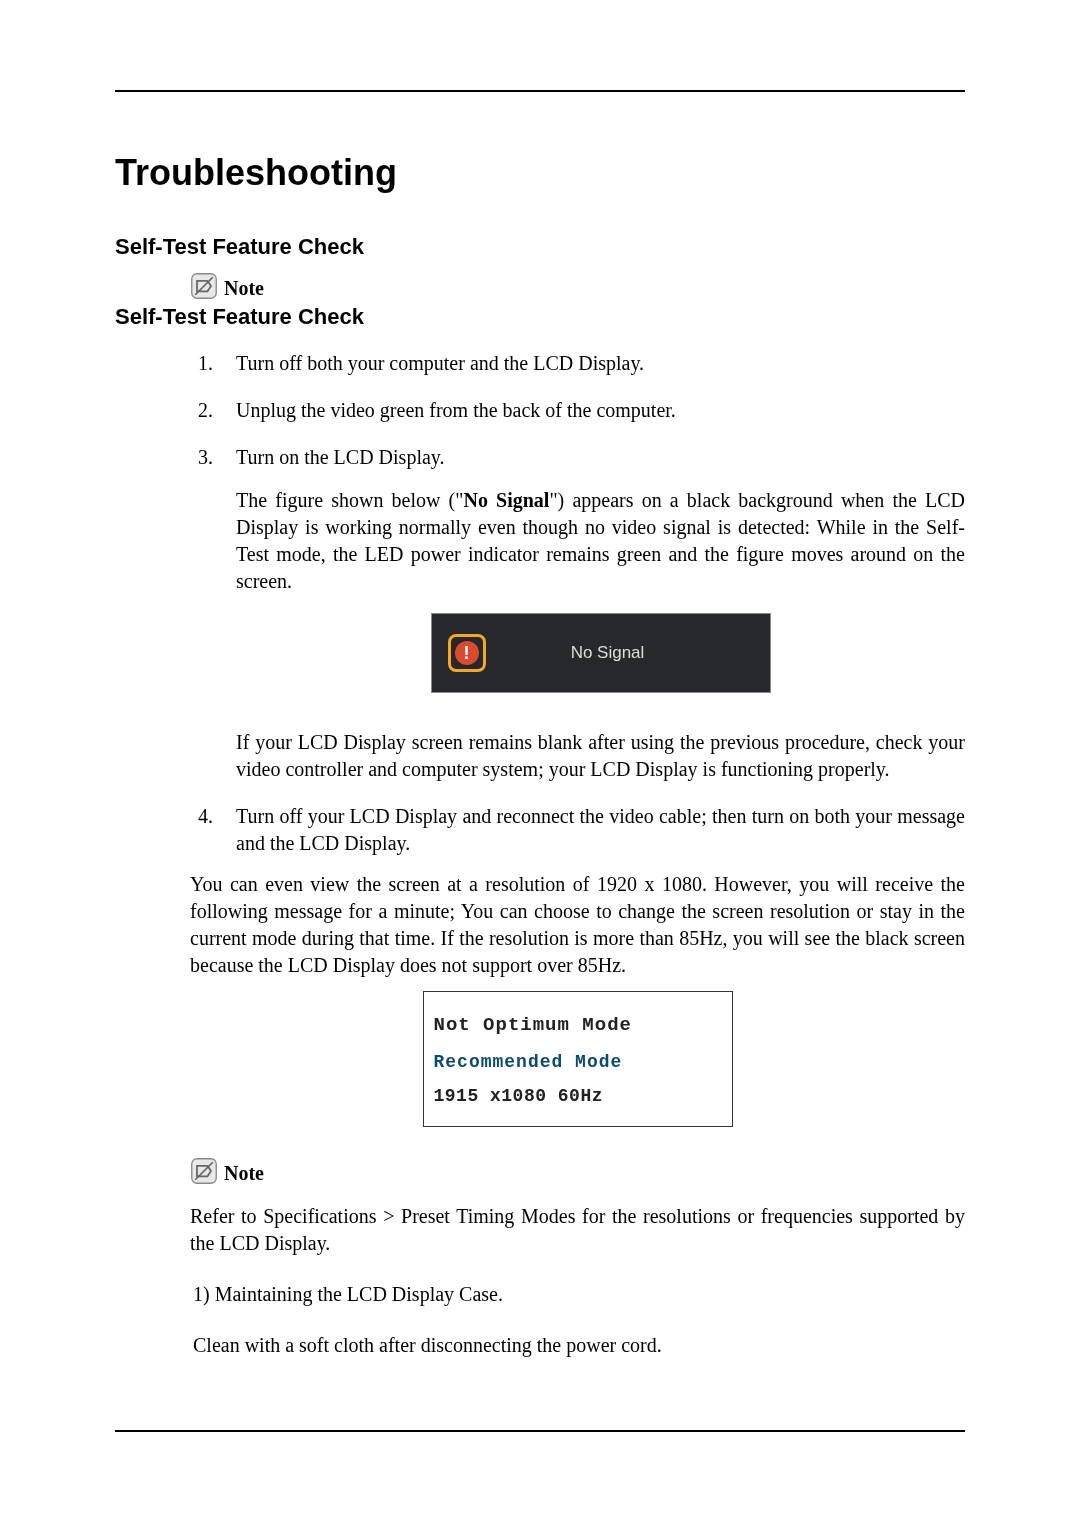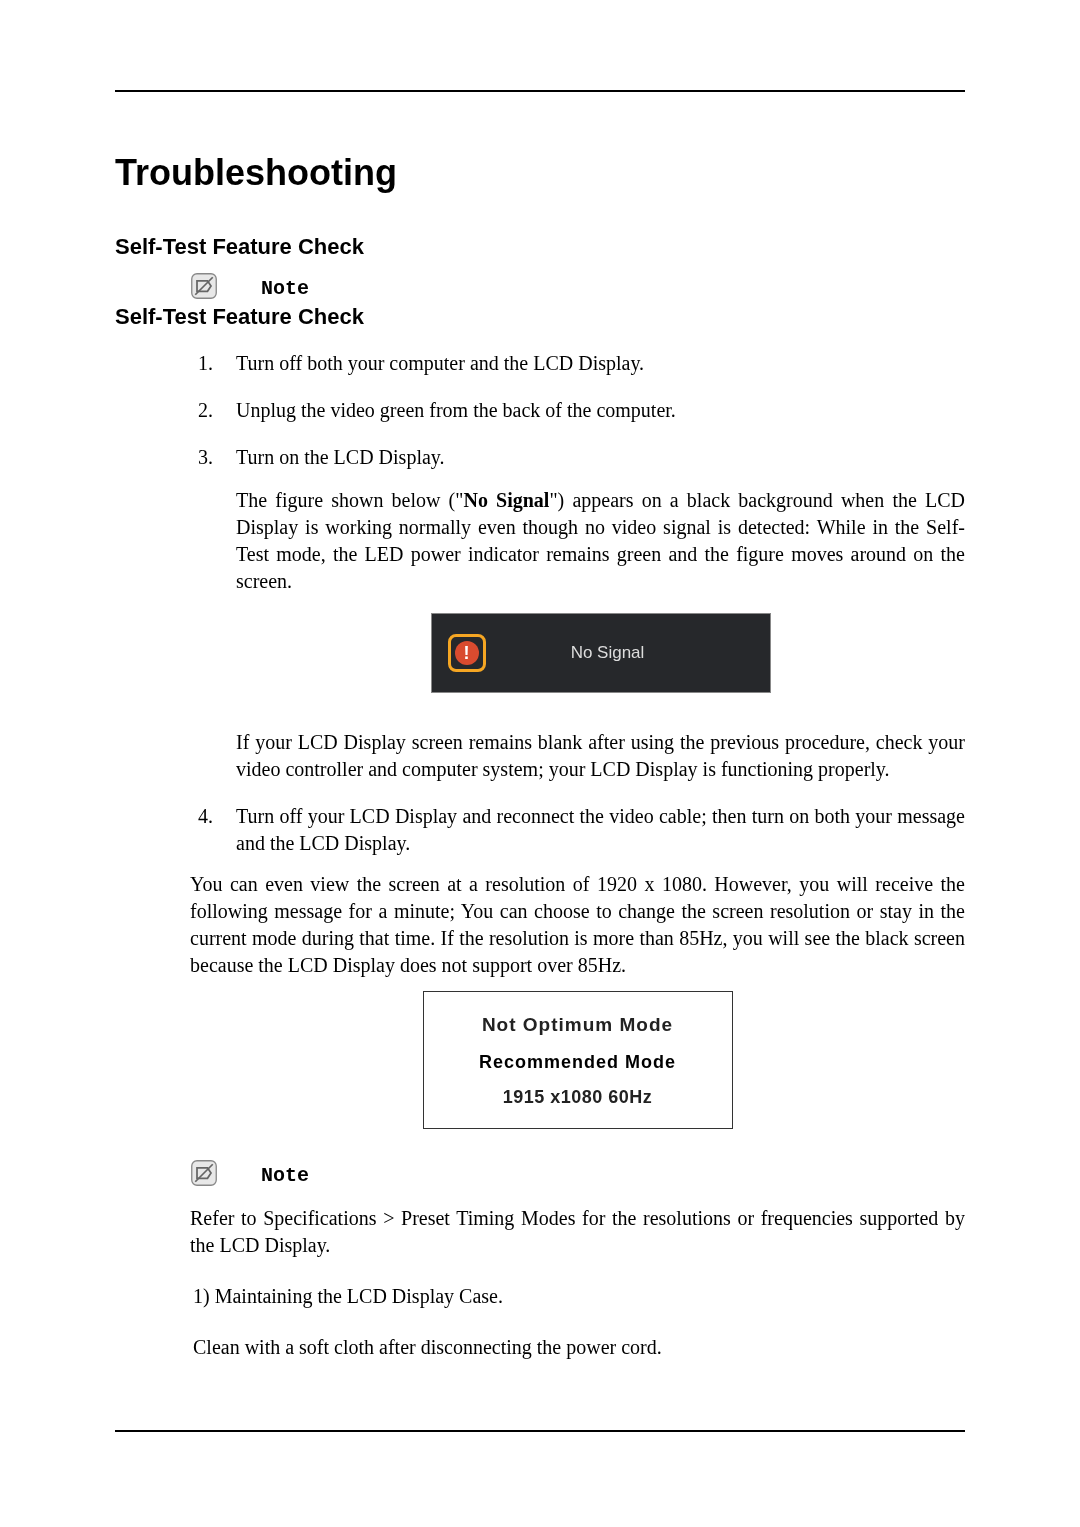--- a/index.html
+++ b/index.html
@@ -49,24 +49,23 @@
       display: flex;
       align-items: center;
       gap: 6px;
       margin-top: 4px;
     }
     .note-icon svg {
       width: 28px;
       height: 28px;
     }
     .note-label {
-      font-family: Liberation Mono, monospace;
+      font-family: Liberation Serif, serif;
       font-weight: bold;
       font-size: 20px;
-      margin-left: 37px;
     }
     p {
       font-size: 20px;
       line-height: 1.35;
       margin-top: 14px;
       text-align: justify;
     }
     ol {
       list-style-position: outside;
       margin-left: 28px;
@@ -120,34 +119,34 @@
       font-size: 17px;
       flex: 1;
       text-align: center;
       padding-right: 40px;
     }
     .warning-box {
       width: 310px;
       border: 1px solid #333;
       margin: 12px auto 30px auto;
       padding: 22px 10px 20px 10px;
-      text-align: center;
-      font-family: Liberation Sans, sans-serif;
+      text-align: left;
+      font-family: Liberation Mono, monospace;
     }
     .warning-box .line1 {
       font-size: 19px;
       font-weight: bold;
       letter-spacing: 1px;
       color: #222;
     }
     .warning-box .line2 {
       font-size: 18px;
       font-weight: bold;
       letter-spacing: 1px;
-      color: #000000;
+      color: #0c4a6e;
       margin-top: 16px;
     }
     .warning-box .line3 {
       font-size: 18px;
       font-weight: bold;
       letter-spacing: 0.5px;
       color: #222;
       margin-top: 14px;
     }
     .maint-indent {

